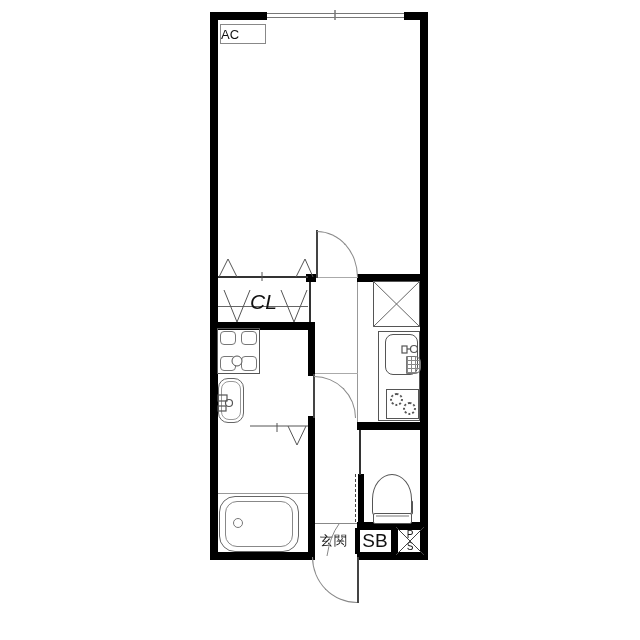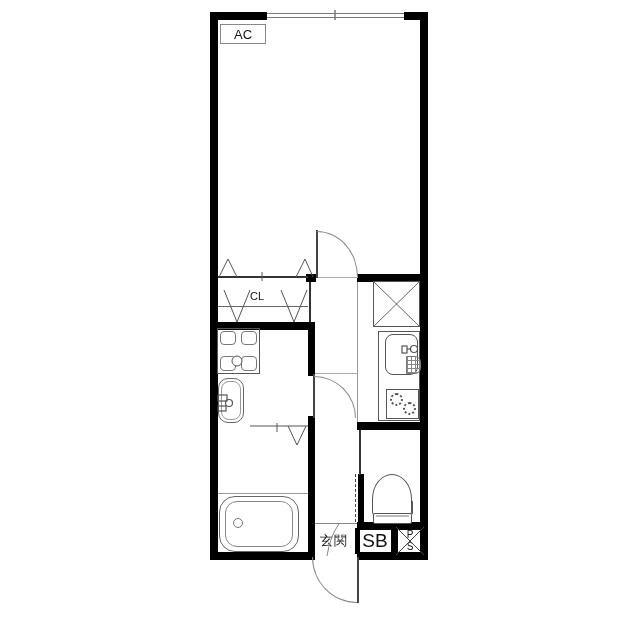--- a/index.html
+++ b/index.html
@@ -60,25 +60,25 @@
   <div class="tline" style="left:218px;top:493px;width:90px;height:1px;background:#999;"></div>
 
   <div class="leaf" style="left:316px;top:230px;height:48px;"></div>
   <div class="arc-tr" style="left:317px;top:231px;width:41px;height:46px;"></div>
   <div class="leaf" style="left:313px;top:374px;height:44px;"></div>
   <div class="arc-tr" style="left:314px;top:376px;width:42px;height:42px;"></div>
   <div class="leaf" style="left:357px;top:557px;height:46px;"></div>
   <div class="arc-bl" style="left:312px;top:557px;width:45px;height:46px;"></div>
 
   <div class="bx" style="left:220px;top:24px;width:46px;height:20px;border-color:#888;border-width:1.5px;">
-    <div class="txt" style="left:0;top:2px;width:100%;text-align:center;font-size:13px;">AC</div>
+    <div class="txt" style="left:0;top:2px;width:100%;text-align:left;font-size:13px;">AC</div>
   </div>
 
 
-  <div class="txt" style="left:250px;top:290px;font-size:11px;">CL</div>
+  <div class="txt" style="left:250px;top:290px;font-size:21px;font-style:italic;">CL</div>
 
   <div class="bx" style="left:373px;top:281px;width:47px;height:46px;"></div>
 
   <div class="bx" style="left:378px;top:331px;width:42px;height:90px;"></div>
   <div class="bx" style="left:385px;top:334px;width:33px;height:41px;border-radius:8px;"></div>
   <div class="grid" style="left:406px;top:356px;width:15px;height:18px;border-radius:0 6px 6px 0;"></div>
   <div class="bx" style="left:386px;top:389px;width:33px;height:30px;"></div>
   <div class="burner" style="left:390px;top:393px;width:13px;height:13px;"></div>
   <div class="burner" style="left:403px;top:402px;width:13px;height:13px;"></div>
 

